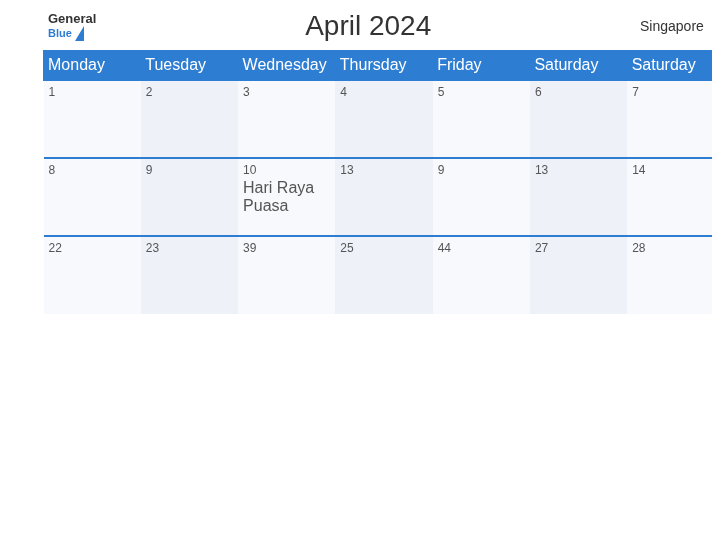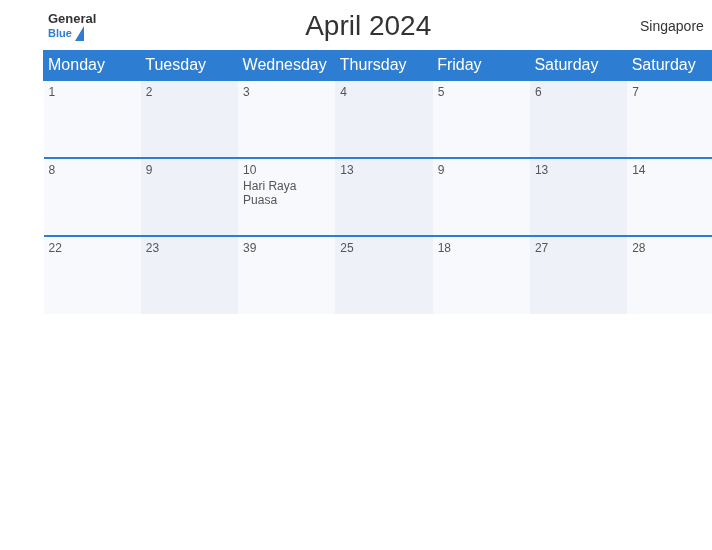--- a/index.html
+++ b/index.html
@@ -71,21 +71,21 @@
     }
     .calendar-table tbody tr td:nth-child(even) {
       background: #eef2f8;
     }
     .day-number {
       font-size: 12px;
       color: #555;
       display: block;
     }
     .holiday-text {
-      font-size: 12px;
+      font-size: 16px;
       color: #555;
       display: block;
       margin-top: 2px;
     }
   </style>
 </head>
 <body>
 
 <div class="page">
   <div class="header">
@@ -168,21 +168,21 @@
           <td>
             <span class="day-number">23</span>
           </td>
           <td>
             <span class="day-number">39</span>
           </td>
           <td>
             <span class="day-number">25</span>
           </td>
           <td>
-            <span class="day-number">18</span>
+            <span class="day-number">44</span>
           </td>
           <td>
             <span class="day-number">27</span>
           </td>
           <td>
             <span class="day-number">28</span>
           </td>
         </tr>
       </tbody>
   </table>

